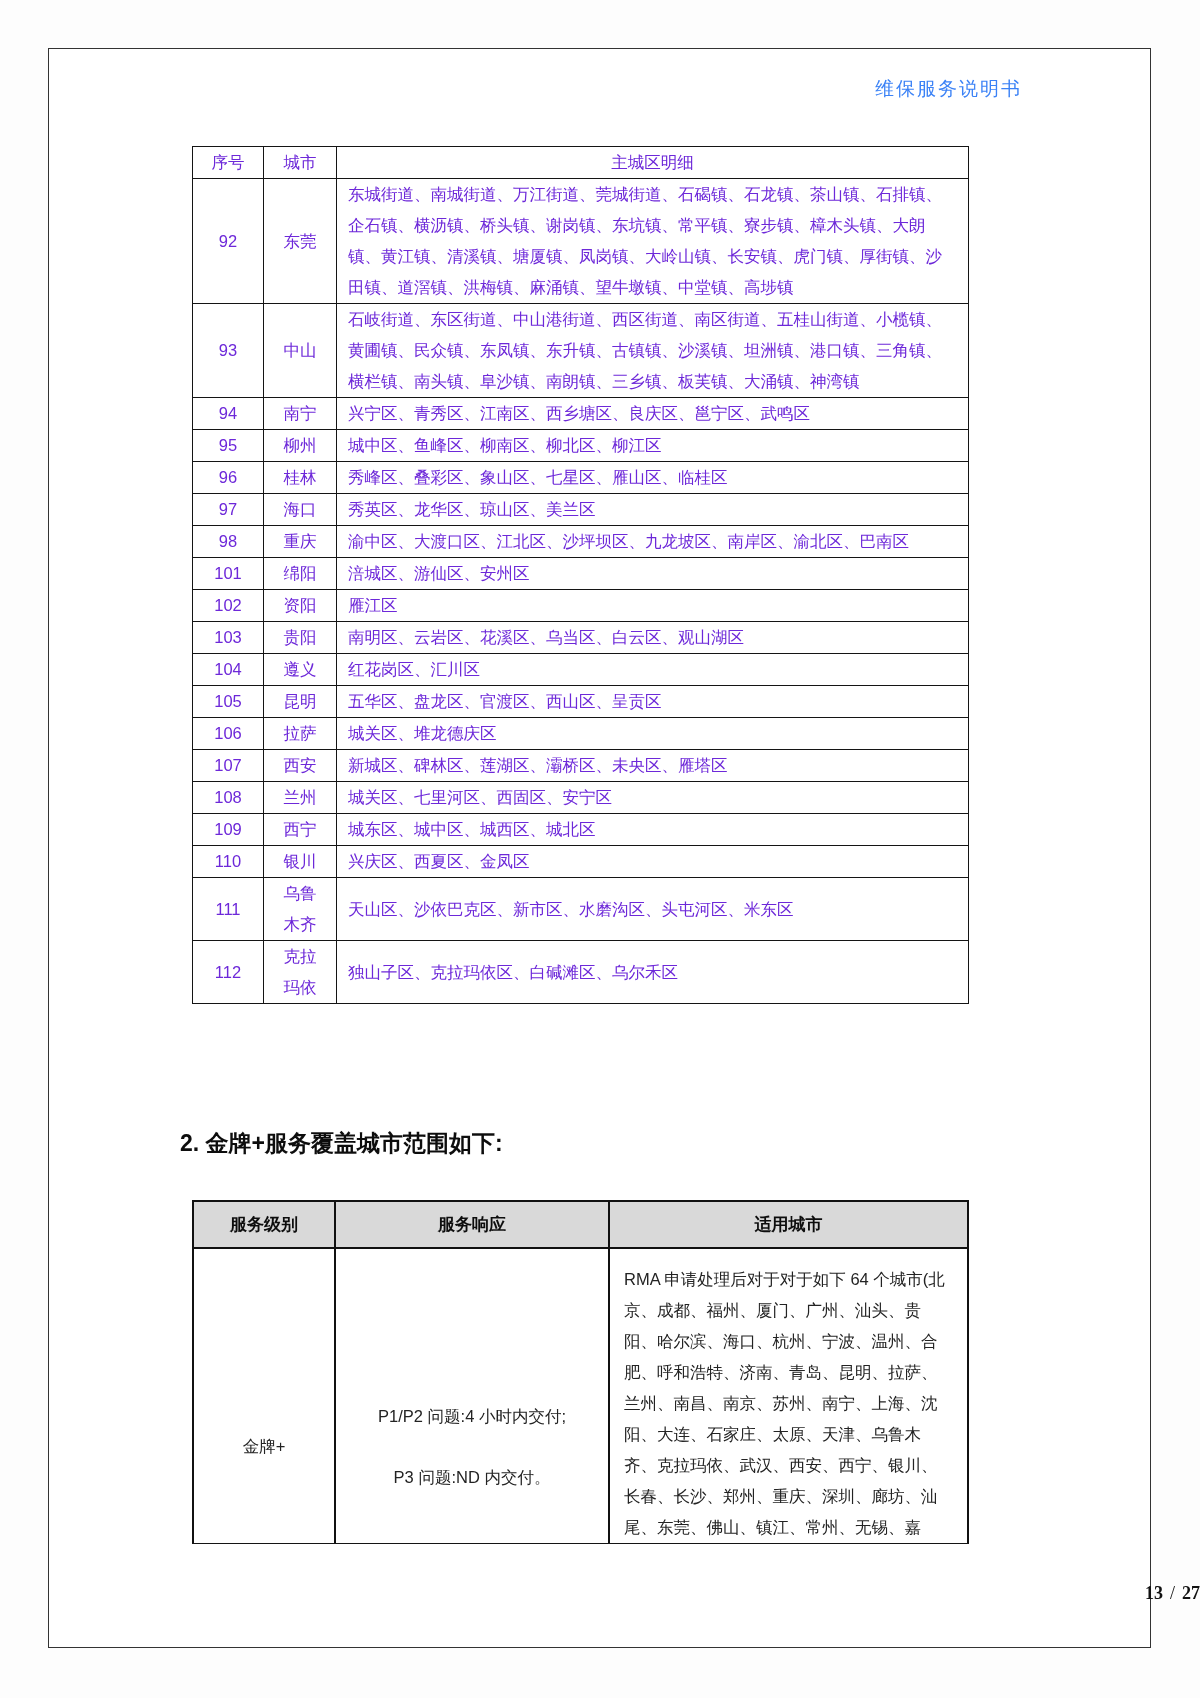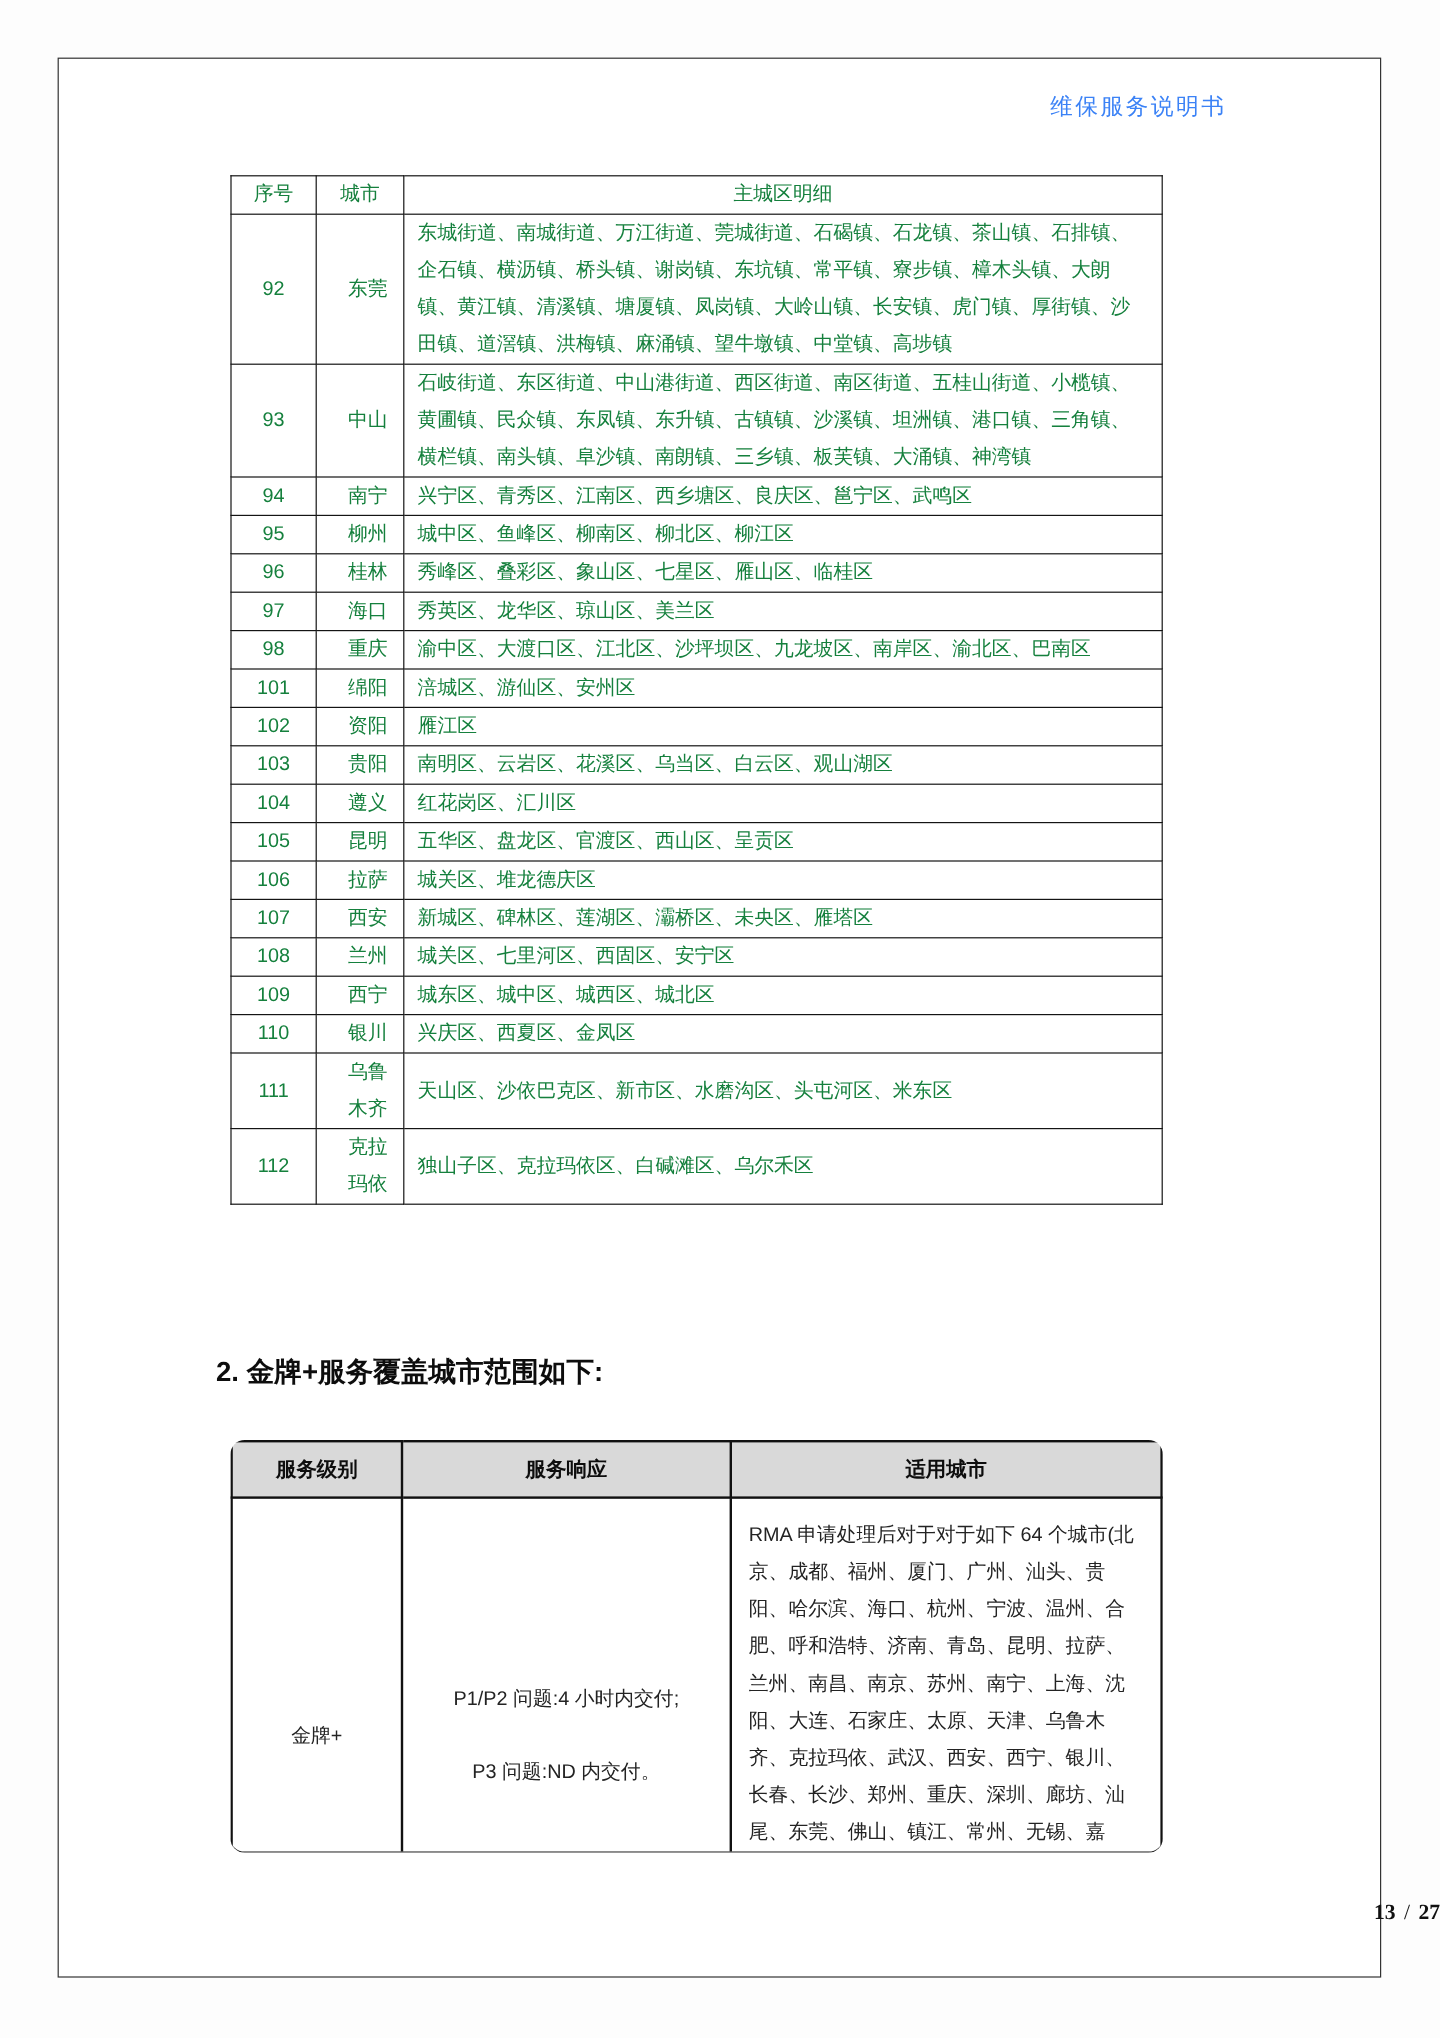--- a/index.html
+++ b/index.html
@@ -14,41 +14,41 @@
   }
   .doc-header {
     position:absolute; top:76px; right:178px;
     font-family:"Liberation Serif","DejaVu Serif",serif;
     font-size:19px; letter-spacing:2px; color:#3b82f6;
   }
   
   .city-table {
     position:absolute; left:192px; top:146px; width:777px;
     border-collapse:collapse; table-layout:fixed;
-    font-size:16.5px; color:#15803d;border-radius:10px;
+    font-size:16.5px; color:#6d28d9;border-radius:10px;
   }
   .city-table th, .city-table td {
     border:1px solid #141414; line-height:31px;
     vertical-align:middle; font-weight:normal; overflow:hidden;
   }
   .city-table th { height:31px; text-align:center; padding:0; }
   .city-table col.c-no   { width:71px; }
   .city-table col.c-city { width:73px; }
   .city-table .cell-no   { text-align:center; padding:0 4px; }
-  .city-table .cell-city { text-align:right; padding:0 13px; }
+  .city-table .cell-city { text-align:center; padding:0 13px; }
   .city-table .cell-districts { text-align:left; padding:0 11px; }
   
   .section-heading {
     position:absolute; left:180px; top:1128px;
     font-size:23px; font-weight:bold; color:#0d0d0d;text-align:right;
   }
   
   .service-table-wrap {
     position:absolute; left:192px; top:1200px; width:777px; height:343px;
-    overflow:hidden; border-bottom:1.5px solid #141414;border-radius:12px;
+    overflow:hidden; border-bottom:1.5px solid #141414;
   }
   .service-table {
     width:777px; border-collapse:collapse; table-layout:fixed;
     font-size:16.5px; color:#232323;
   }
   .service-table th {
     border:2px solid #111; height:45px; text-align:center;
     font-size:17px; font-weight:bold; color:#0d0d0d; padding:0;
   }
   .service-table td { border:2px solid #111; vertical-align:middle; }

